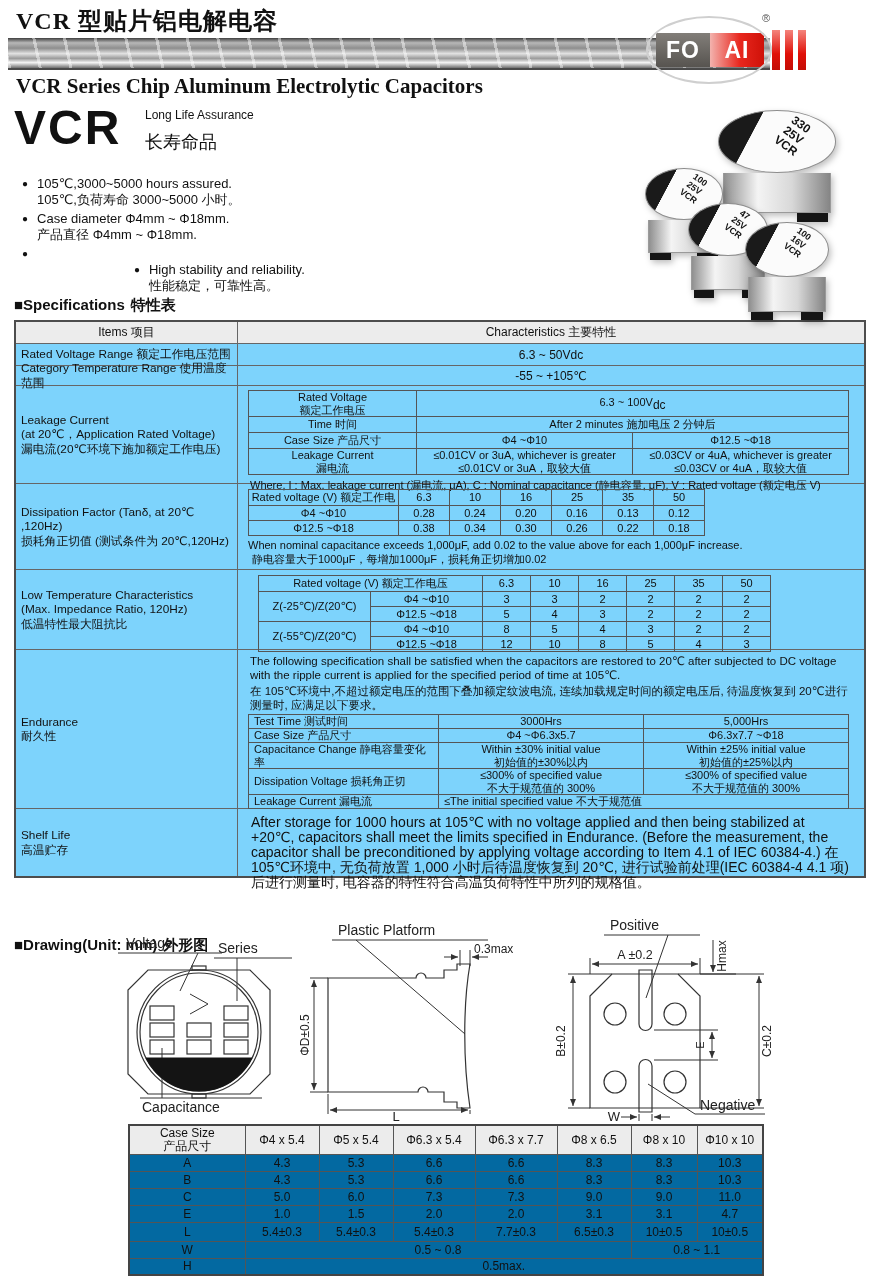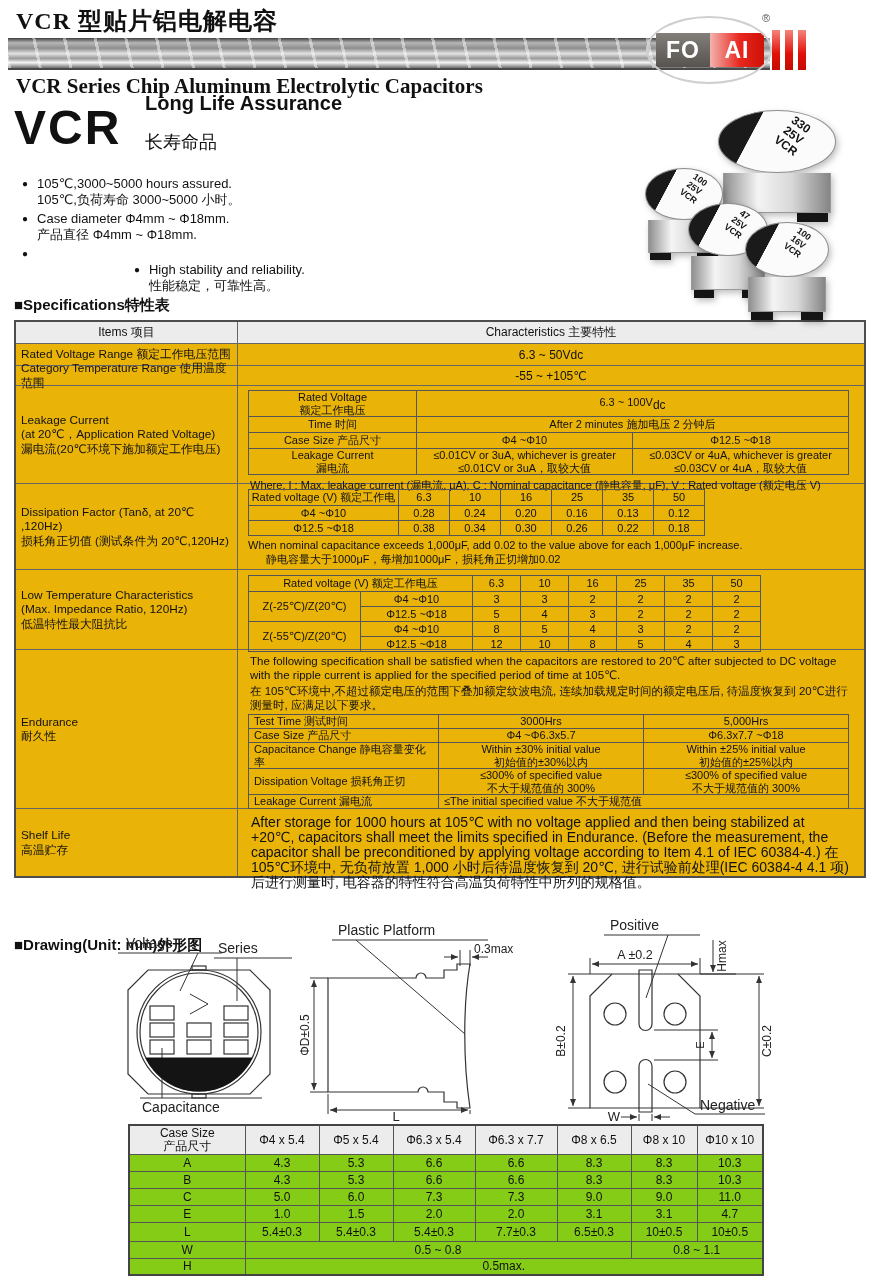--- a/index.html
+++ b/index.html
@@ -19,21 +19,21 @@
   .logo-ai{left:710px;top:33px;width:54px;height:34px;background:linear-gradient(90deg,#f3b3ae,#e8271e 55%,#cf1108);
     color:#fff;font-weight:bold;font-size:23px;text-align:center;line-height:34px;letter-spacing:1px;z-index:4;}
   .logo-ellipse{left:646px;top:16px;width:122px;height:64px;border:2px solid #cfcfcf;border-radius:50%;z-index:5;}
   .logo-reg{left:762px;top:12px;font-size:11px;color:#555;z-index:6;}
   .stripes{left:772px;top:30px;display:flex;gap:5px;z-index:4;}
   .stripe{width:8px;height:40px;background:linear-gradient(180deg,#f4847c,#e01008 60%,#c40d05);}
   .subtitle{left:16px;top:74px;font-family:"Liberation Serif","DejaVu Serif",serif;font-weight:bold;font-size:21px;}
 
   
   .series-big{left:14px;top:100px;font-size:48px;font-weight:bold;letter-spacing:2px;}
-  .tagline-en{left:145px;top:92px;font-size:20px;font-weight:bold;}
+  .tagline-en{left:145px;top:108px;font-size:12px;}
   .tagline-cn{left:145px;top:130px;font-size:18px;}
   .bullets{left:22px;top:176px;width:480px;}
   .b{display:flex;margin-bottom:3px;}
   .dot{font-size:10px;margin:2px 9px 0 0;}
   .ben,.bcn{font-size:13px;line-height:16px;}
 
   
   .cap{position:absolute;filter:drop-shadow(2px 3px 3px rgba(0,0,0,.25));}
   .ctop{height:56%;border-radius:50%;border:1px solid #8d8d8d;box-sizing:border-box;position:relative;
         background:linear-gradient(118deg,#1a1a1a 30%,#fbfbfb 30.5%);}
@@ -41,24 +41,24 @@
         font-weight:bold;text-align:center;color:#111;}
   .cap-lg .clab{font-size:12px;line-height:13px;}
   .cap-sm .clab{font-size:9px;line-height:10px;}
   .cbody{height:36%;margin:0 4%;border:1px solid #9a9a9a;border-top:none;box-sizing:border-box;
         background:linear-gradient(90deg,#8f8f8f,#f4f4f4 32%,#d8d8d8 64%,#858585);}
   .cpad{position:absolute;bottom:0;height:8%;width:26%;background:#151515;}
   .cpad.l{left:7%}.cpad.r{right:7%}
 
   
   .sec{font-size:15px;font-weight:bold;}
-  .sec .cn{}
+  .sec .cn{margin-left:6px;}
 
   
-  .spectab{left:14px;top:320px;width:852px;border:2px solid #4d4d4d;box-sizing:border-box;background:#eab308;}
+  .spectab{left:14px;top:320px;width:852px;border:2px solid #4d4d4d;box-sizing:border-box;background:#7dd3fc;}
   .srow{display:flex;border-top:1px solid #666;box-sizing:border-box;}
   .srow:first-child{border-top:none;}
   .scell-l{width:222px;border-right:1px solid #666;display:flex;flex-direction:column;justify-content:center;
            padding:1px 5px;box-sizing:border-box;font-size:11.8px;line-height:14.5px;}
   .scell-r{flex:1;display:flex;align-items:center;justify-content:center;font-size:12px;box-sizing:border-box;}
   .scell-rb{flex:1;box-sizing:border-box;padding:2px 4px;}
   .r-head{height:21px;background:#ececec;}
   .r-head .scell-l,.r-head .scell-r{justify-content:center;text-align:center;font-size:12px;}
   .r-s1{height:22px}.r-s{height:20px}
   .r-leak{height:98px}.r-diss{height:86px}.r-low{height:80px}.r-end{height:159px}.r-shelf{height:68px}
@@ -72,21 +72,21 @@
   .eintro{font-size:11.5px;line-height:14px;margin:2px 8px 2px 8px;}
   .shelftxt{font-size:14px;line-height:15px;padding:4px 9px;text-align:left;}
 
   
   svg{font-family:"Liberation Sans","DejaVu Sans",sans-serif;}
   svg text{fill:#222;}
   svg .ln{stroke:#333;stroke-width:1;fill:none;}
   svg .shape{stroke:#333;stroke-width:1.2;fill:none;}
 
   
-  .ctab{border-collapse:collapse;table-layout:fixed;border:2px solid #444;background:#84cc16;}
+  .ctab{border-collapse:collapse;table-layout:fixed;border:2px solid #444;background:#0369a1;}
   .ctab td{border:1px solid #555;text-align:center;vertical-align:middle;font-size:12px;padding:0 2px;}
   .ctab .hd{background:#ececec;}
   .ctab .hd div{line-height:13px;font-size:12px;}
 </style>
 </head>
 <body>
 
 <div class="page">
 
   <div class="abs title-cn">VCR 型贴片铝电解电容</div>
@@ -298,32 +298,32 @@
             <td>0.38</td>
             <td>0.34</td>
             <td>0.30</td>
             <td>0.26</td>
             <td>0.22</td>
             <td>0.18</td>
           </tr>
         </tbody>
           </table>
         <div class="note" style="margin-left:6px">When nominal capacitance exceeds 1,000μF, add 0.02 to the value above for each 1,000μF increase.</div>
-        <div class="note" style="margin-left:24px;margin-top:1px">静电容量大于1000μF，每增加1000μF，损耗角正切增加0.02</div>
+        <div class="note" style="margin-left:10px;margin-top:1px">静电容量大于1000μF，每增加1000μF，损耗角正切增加0.02</div>
       </div>
     </div>
 
     <div class="srow r-low">
       <div class="scell-l">
         <div>Low Temperature Characteristics</div>
         <div>(Max. Impedance Ratio, 120Hz)</div>
         <div>低温特性最大阻抗比</div>
       </div>
       <div class="scell-rb">
-        <table class="itab" style="width:512px;margin:3px 0 0 6px">
+        <table class="itab" style="width:512px;margin:3px 0 0 16px">
           <colgroup>
               <col style="width:112px">
               <col style="width:112px">
               <col style="width:48px">
               <col style="width:48px">
               <col style="width:48px">
               <col style="width:48px">
               <col style="width:48px">
               <col style="width:48px">
             </colgroup>

